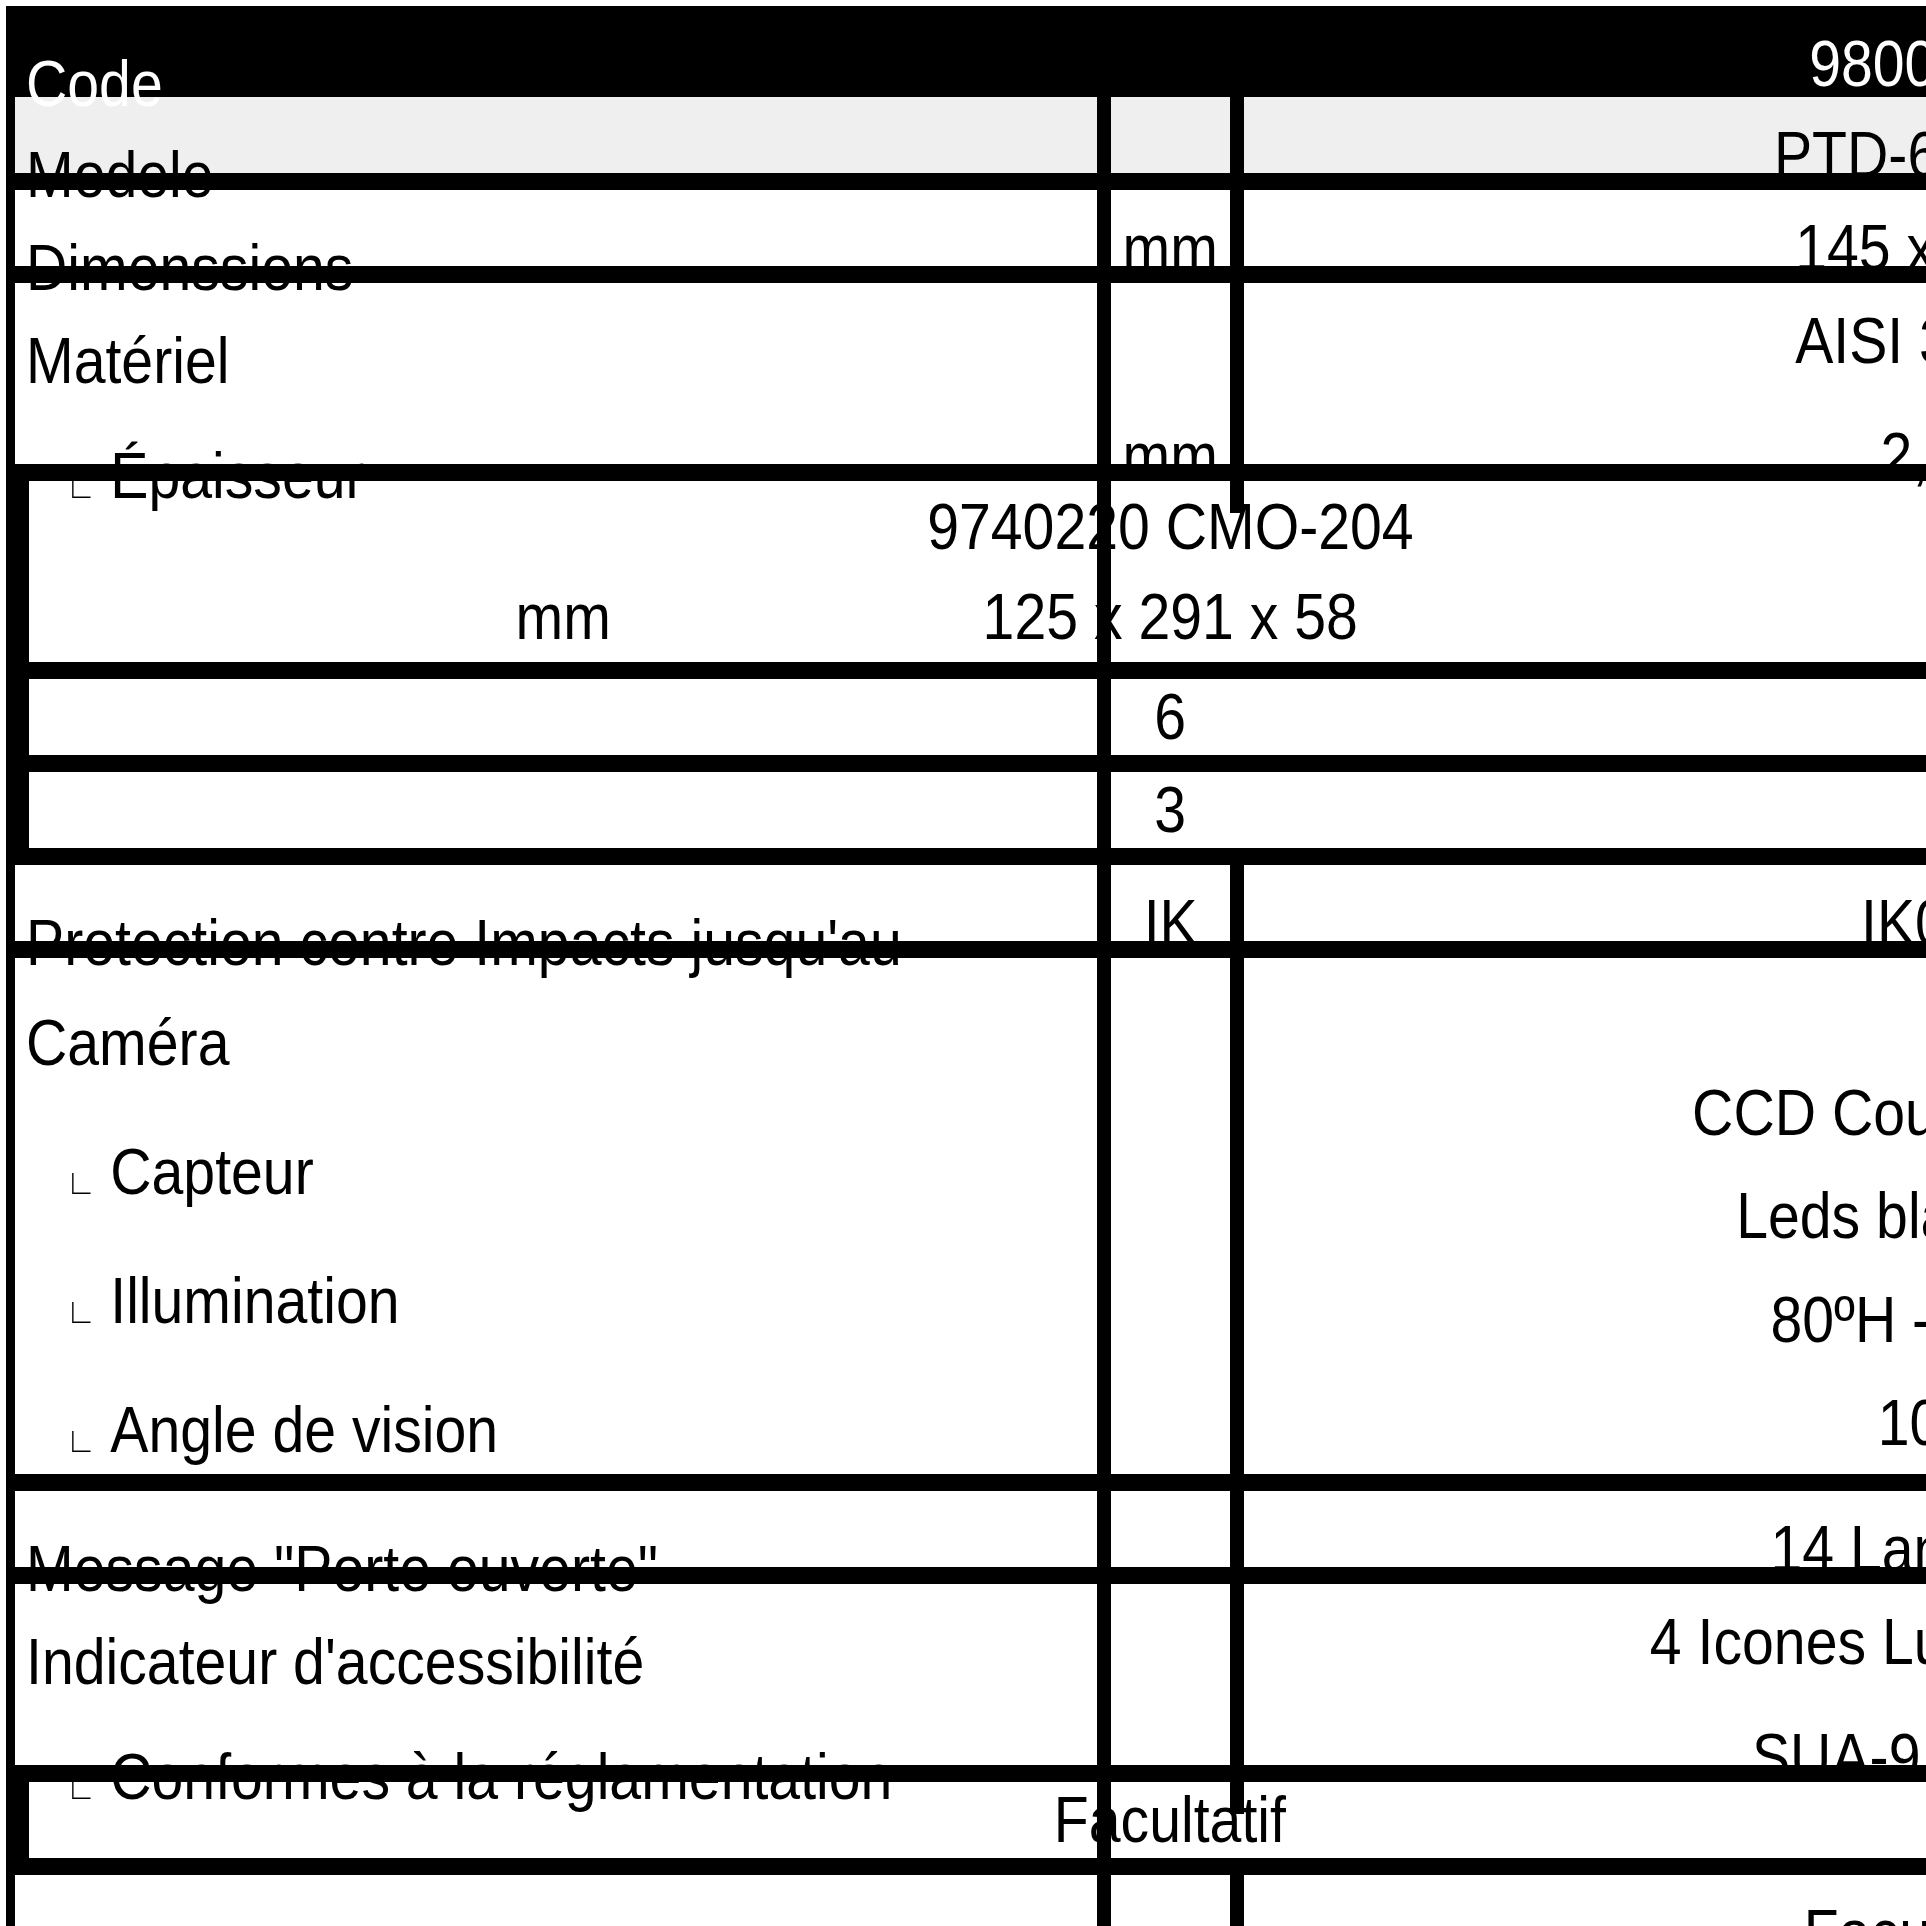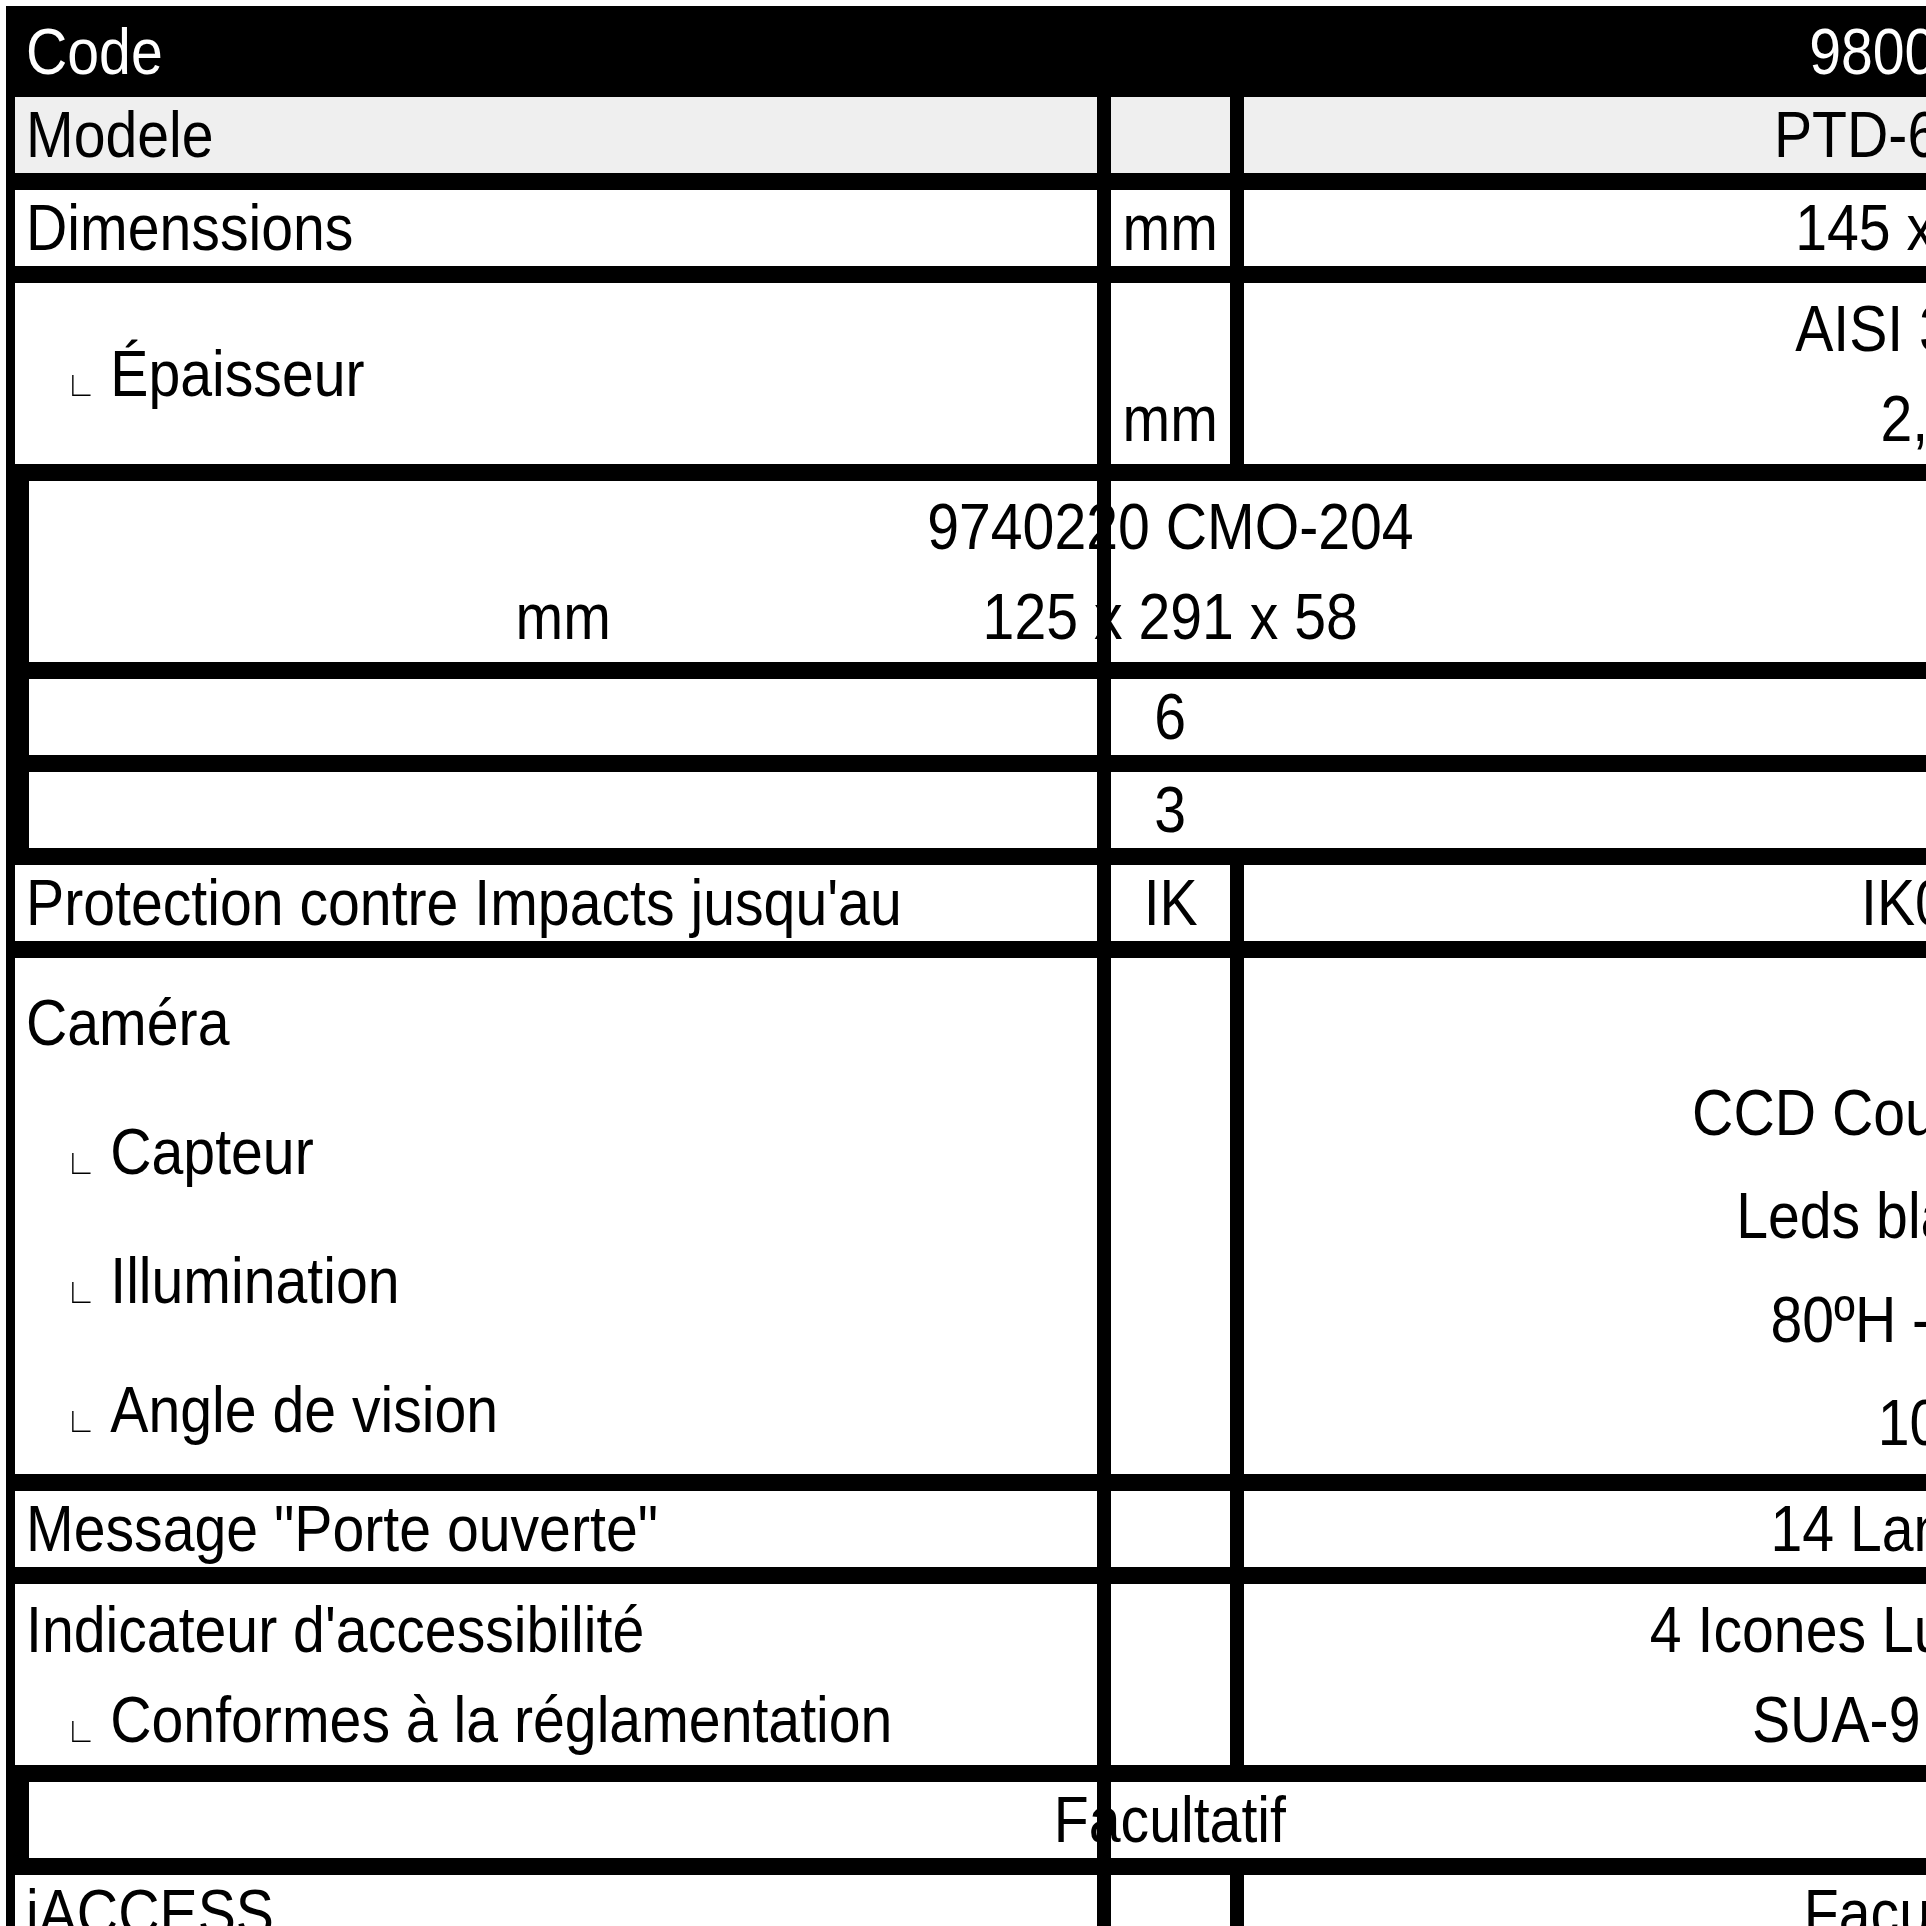--- a/index.html
+++ b/index.html
@@ -9,21 +9,21 @@
   .spec-table { margin: 5.8px; border-left: 9.2px solid #000;
                 border-right: 9.2px solid #000; border-bottom: 17.3px solid #000; }
   .row { display: grid; grid-template-columns: 1082px 133px 1367px; background: #ffffff; }
   .row + .row { border-top: 17.3px solid #000; }
   .row.gray { background: #efefef; }
   .row.header { background: #000000; color: #ffffff; }
   .cell { display: flex; flex-direction: column; min-width: 0; }
   .cell.unit, .cell.value { border-left: 14px solid #000; }
   .row.header .cell.unit, .row.header .cell.value { border-left-color: #000; }
   .line { flex: 1; display: flex; align-items: center; }
-  .cell.label .line { padding-left: 11.6px; justify-content: flex-start; }
+  .cell.label .line { padding-left: 11.6px; justify-content: flex-start; margin-top: 40px; }
   .cell.label .line.indent { padding-left: 51px; text-align: center; }
   .cell.unit .line, .cell.value .line { justify-content: center; }
   .t { display: inline-block; transform: scaleX(0.88); white-space: nowrap; }
   .cell.label .t { transform-origin: left center; }
   .cell.unit .t, .cell.value .t { transform-origin: center center; }
   .marker { font-size: 35px; margin-right: 16px; }
 </style>
 </head>
 <body>
 
@@ -71,20 +71,23 @@
           </div>
         </div>
         <div class="cell value">
           <div class="line">
             <span class="t">145 x 308</span>
           </div>
         </div>
       </div>
       <div class="row" style="height: 181px;">
         <div class="cell label">
+          <div class="line">
+            <span class="t">Matériel</span>
+          </div>
           <div class="line indent">
             <span class="t"><span class="marker">∟</span>Épaisseur</span>
           </div>
         </div>
         <div class="cell unit">
           <div class="line"></div>
           <div class="line">
             <span class="t">mm</span>
           </div>
         </div>

